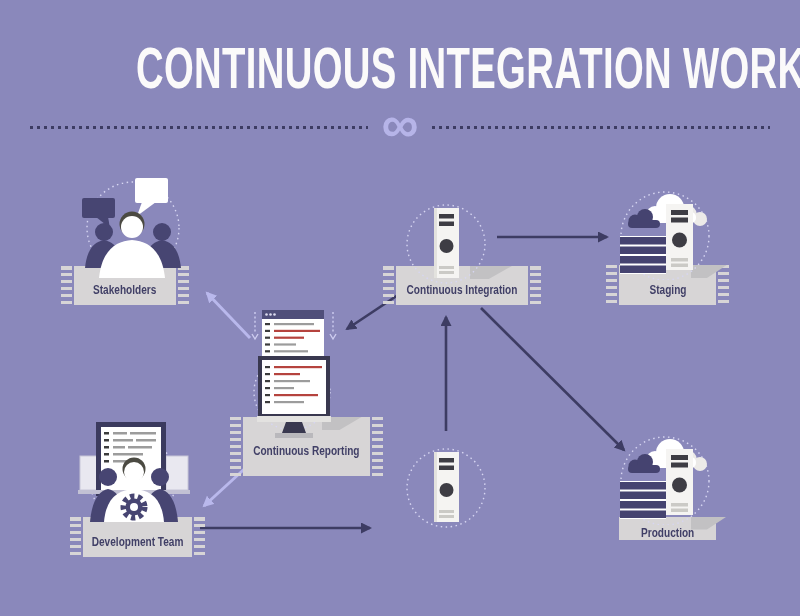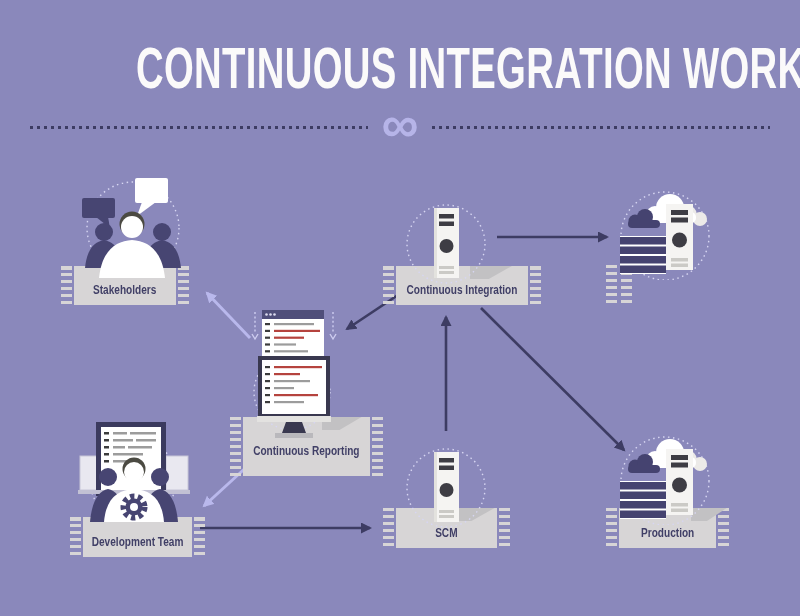--- a/index.html
+++ b/index.html
@@ -106,50 +106,46 @@
     <div class="rib l"></div>
     <div class="banner-body">
       <div class="cast-shadow" style="left:56%;width:42px;"></div>
       <span class="banner-label">Continuous Integration</span>
     </div>
     <div class="rib r"></div>
   </div>
 
   <div class="banner" style="left:606px;top:265px;width:123px;height:40px;">
     <div class="rib l"></div>
+    <div class="banner-body">
+      <div class="cast-shadow" style="left:74%;width:36px;"></div>
+      <span class="banner-label">Staging</span>
+    </div>
     <div class="rib r"></div>
   </div>
 
   <div class="banner" style="left:230px;top:417px;width:124px;height:59px;">
     <div class="rib l"></div>
     <div class="banner-body">
       <div class="cast-shadow" style="left:62%;width:40px;"></div>
       <span class="banner-label">Continuous Reporting</span>
     </div>
     <div class="rib r"></div>
   </div>
 
   <div class="banner" style="left:70px;top:517px;width:128px;height:40px;">
     <div class="rib l"></div>
     <div class="banner-body">
       <span class="banner-label">Development Team</span>
     </div>
     <div class="rib r"></div>
   </div>
 
-  <div class="banner" style="left:383px;top:508px;width:127px;height:40px;">
-    <div class="rib l"></div>
-    <div class="banner-body">
-      <div class="cast-shadow" style="left:56%;width:42px;"></div>
-      <span class="banner-label">SCM</span>
-    </div>
-    <div class="rib r"></div>
-  </div>
-
-  <div class="banner" style="left:606px;top:508px;width:123px;height:40px;">
+
+  <div class="banner" style="left:606px;top:508px;width:123px;height:40px;align-items:center;">
     <div class="rib l"></div>
     <div class="banner-body">
       <div class="cast-shadow" style="left:74%;width:36px;"></div>
       <span class="banner-label">Production</span>
     </div>
     <div class="rib r"></div>
   </div>
 
   <div class="icon" style="left:72px;top:168px;">
     <svg width="122" height="110" viewBox="0 0 122 110">

